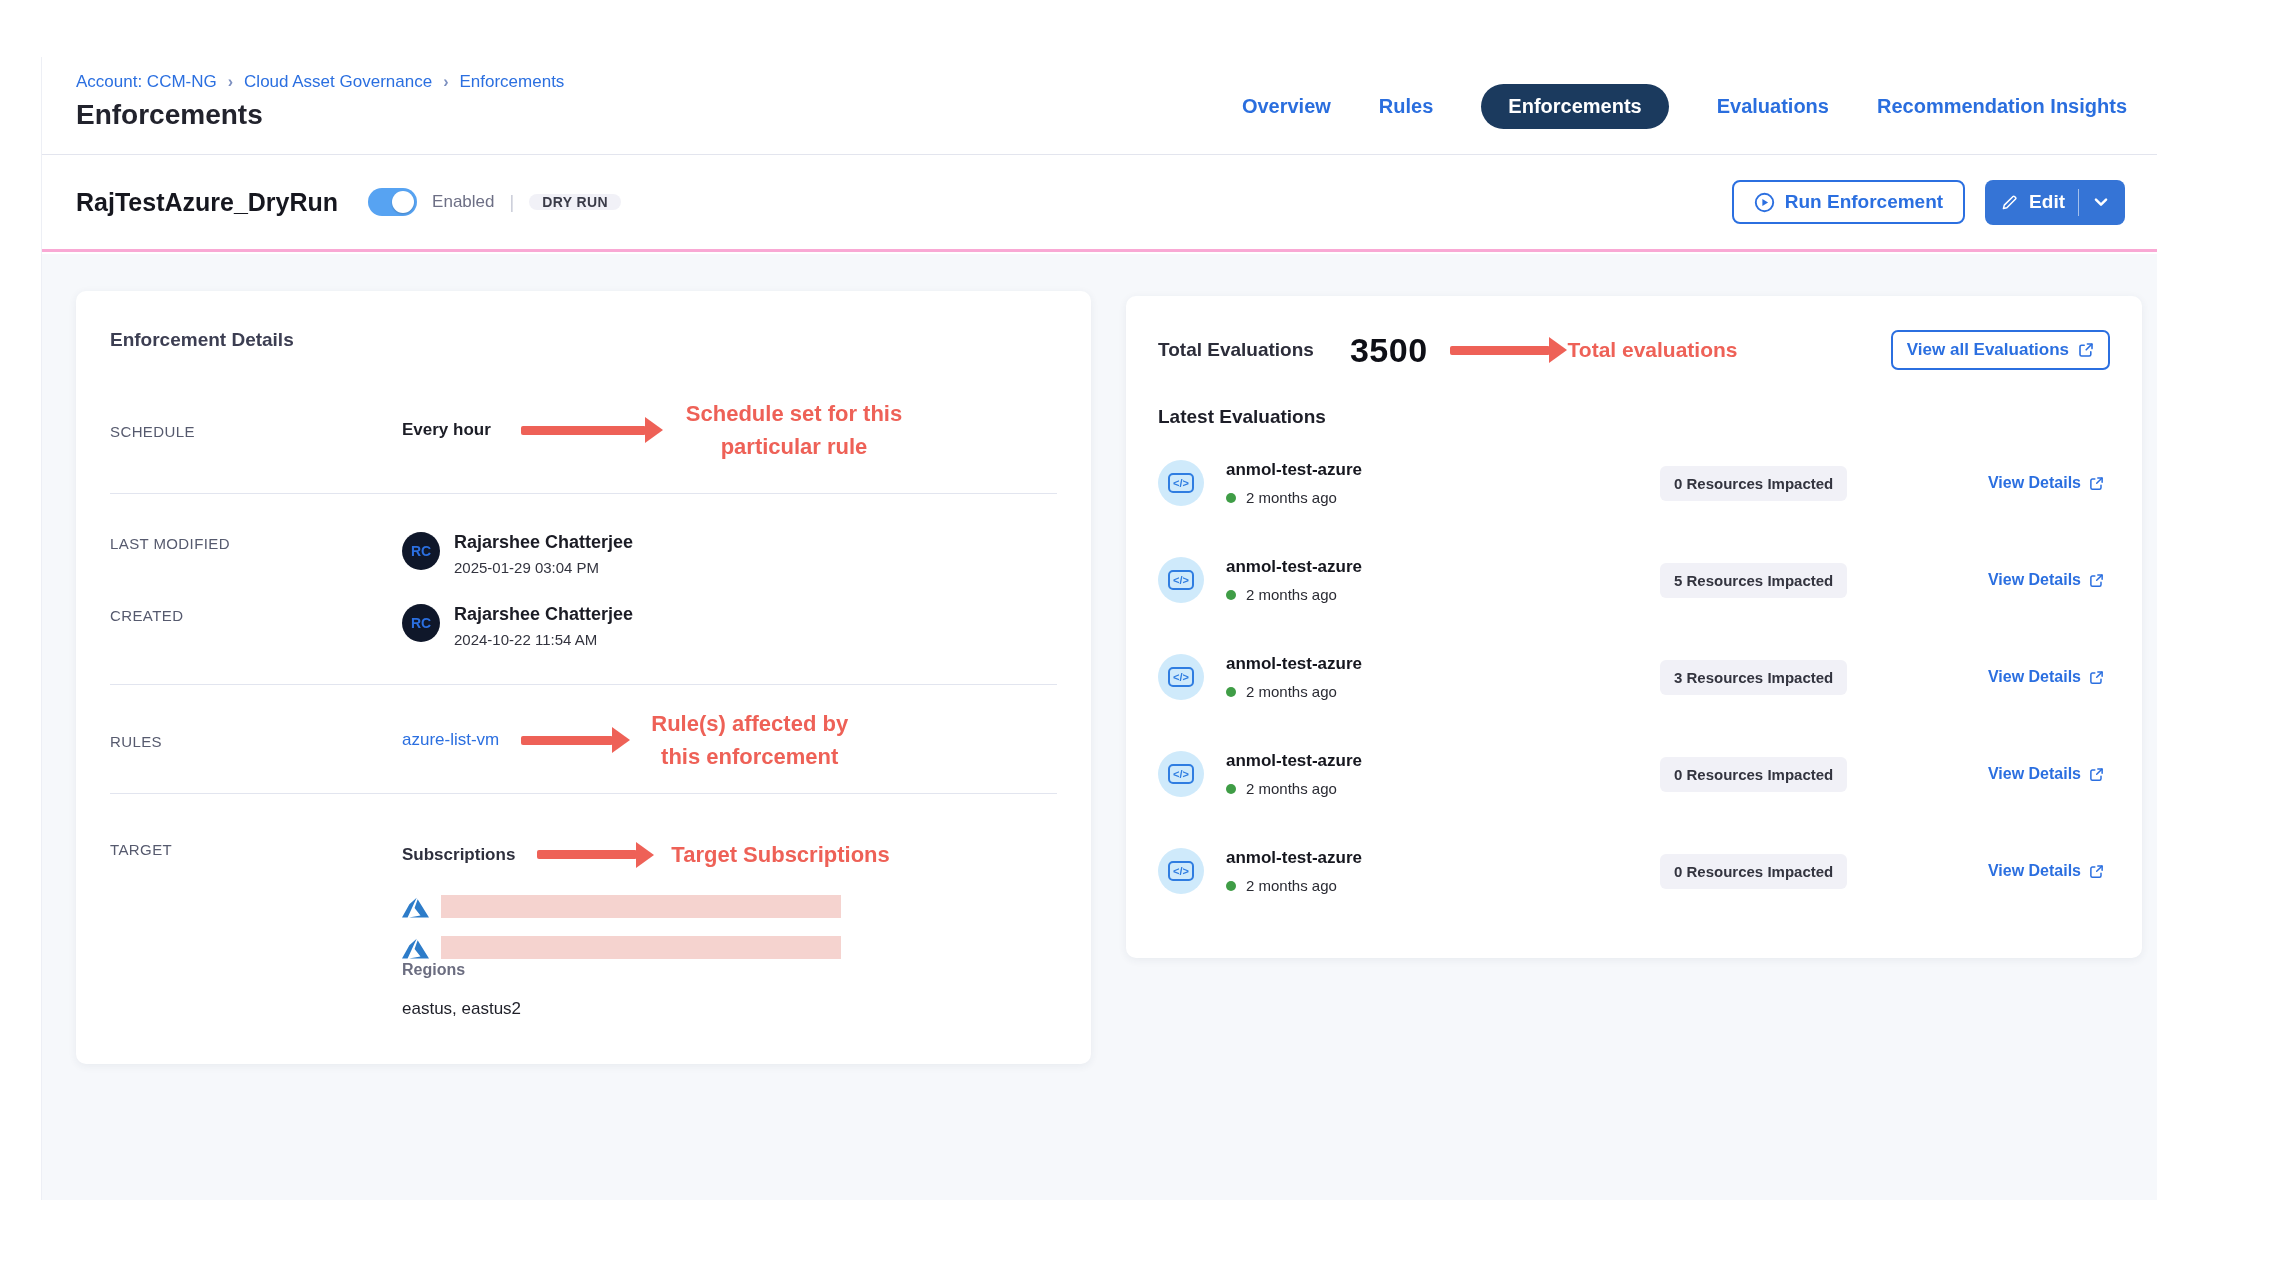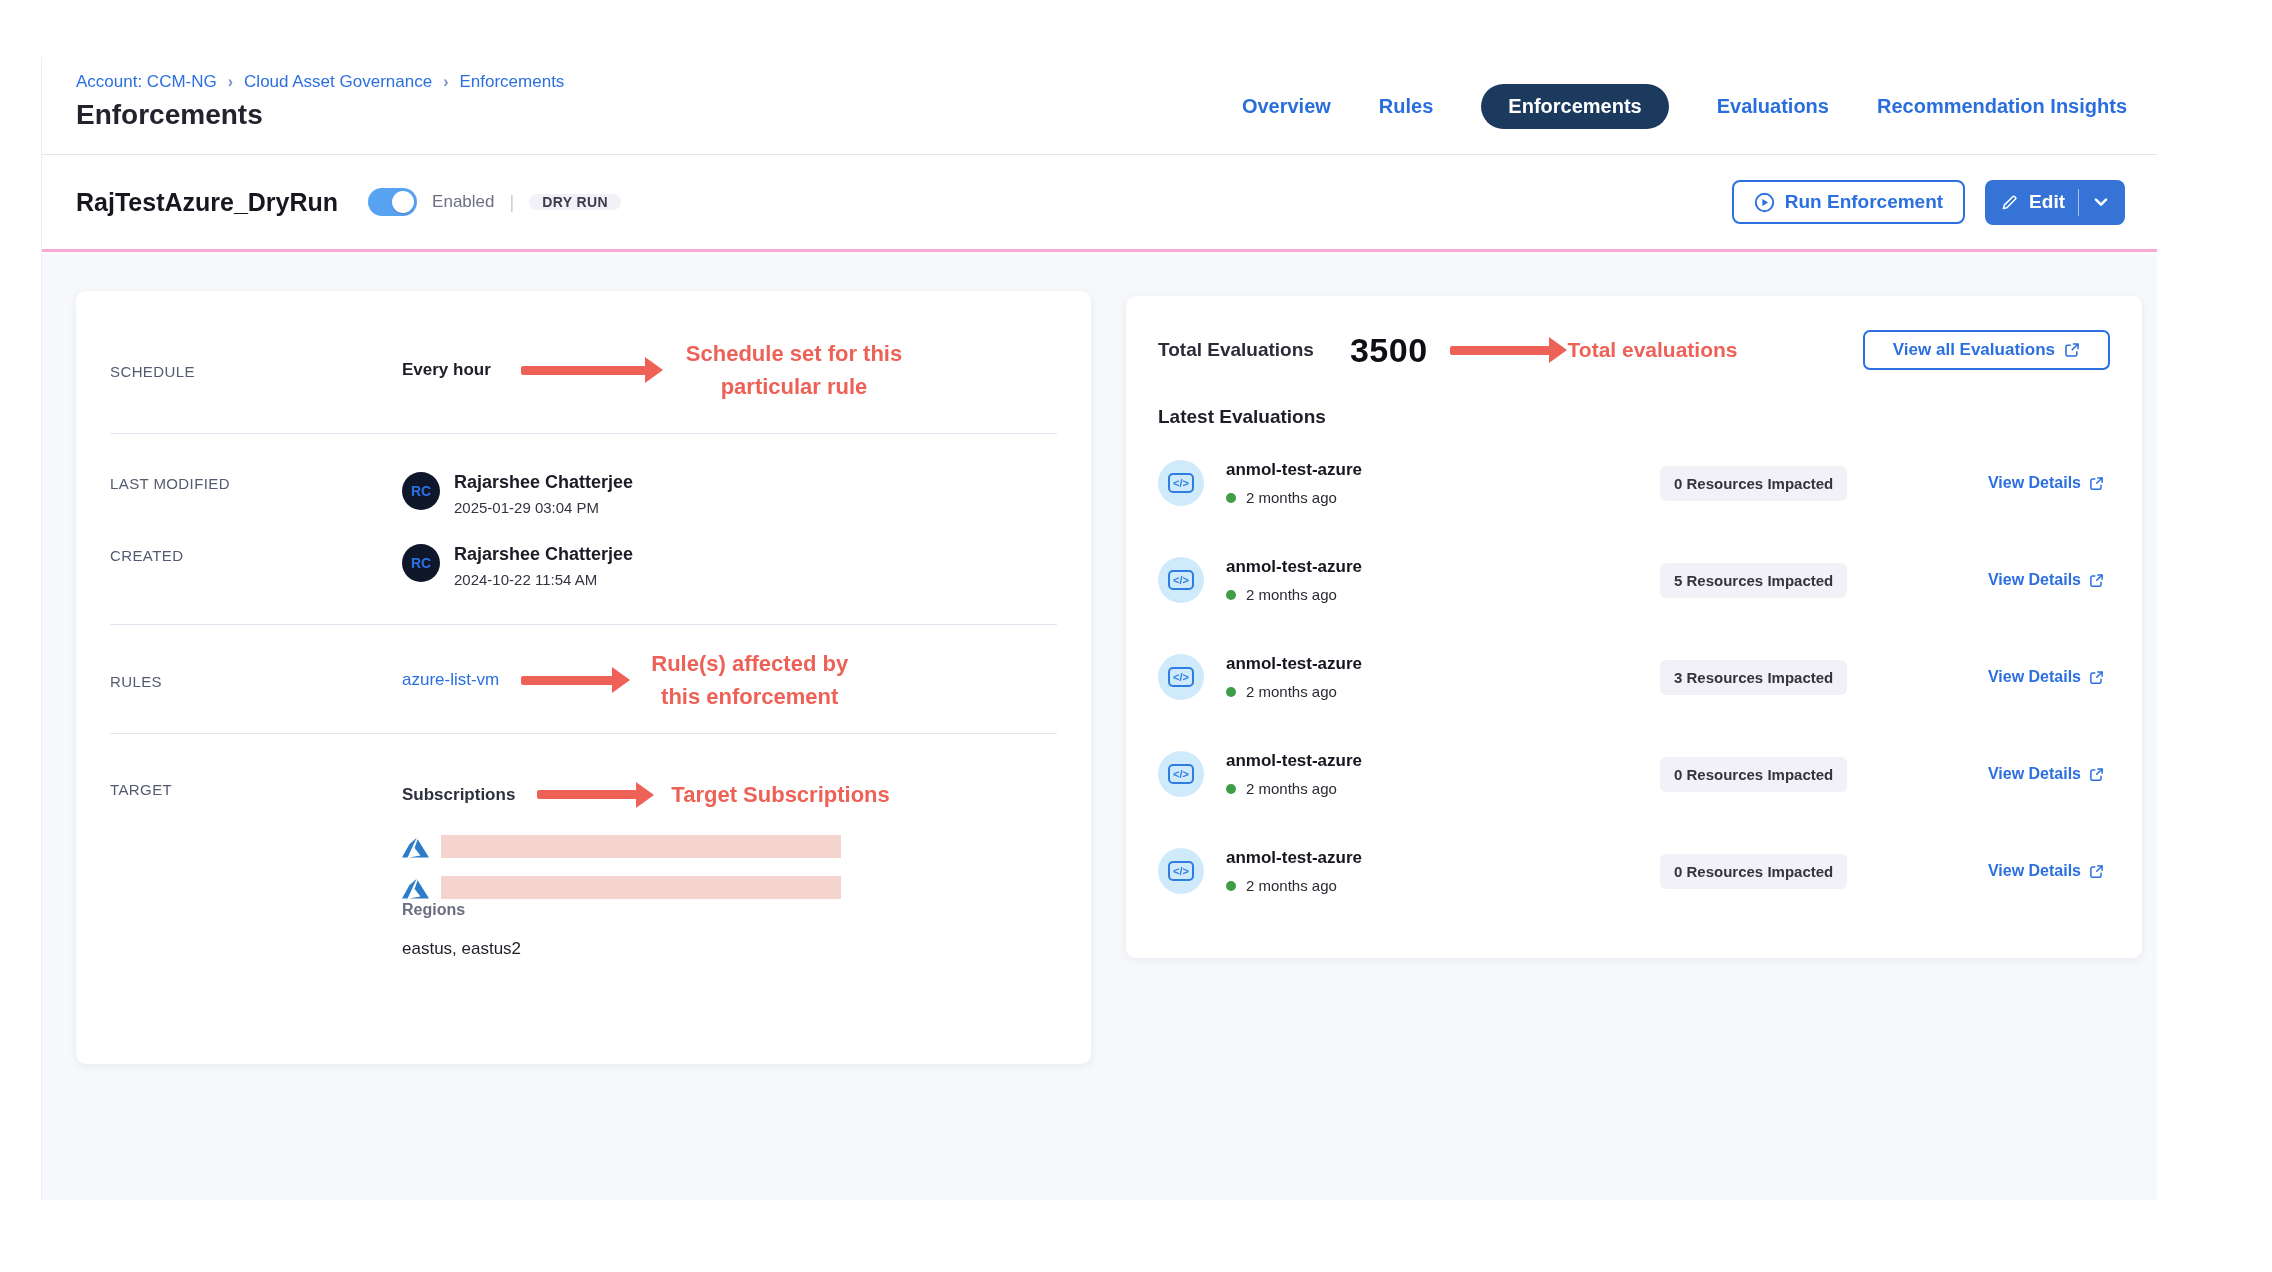--- a/index.html
+++ b/index.html
@@ -56,21 +56,21 @@
   .sub-row { display:flex; align-items:center; gap:12px; margin-top:14px; }
   .redact-bar { width:400px; height:23px; background:#f5d3cf; }
   .regions-label { font-size:16px; font-weight:bold; color:#6b6d80; }
   .regions-value { font-size:17px; color:#1e1f28; }
 
   
   .total-row { display:flex; align-items:center; margin-top:34px; }
   .total-label { font-size:19px; font-weight:bold; color:#2c2d3a; }
   .total-value { font-size:34px; font-weight:bold; color:#0e0f16; margin-left:36px; letter-spacing:.5px; }
   .total-annotation { font-size:21px; font-weight:bold; color:#ee6157; }
-  .viewall-btn { display:flex; align-items:center; gap:9px; border:2px solid #2b6fe0; color:#2b6fe0; font-weight:bold; font-size:17px; padding:8px 28px; border-radius:7px; background:#fff; cursor:pointer; }
+  .viewall-btn { display:flex; align-items:center; gap:9px; border:2px solid #2b6fe0; color:#2b6fe0; font-weight:bold; font-size:17px; padding:8px 14px; border-radius:7px; background:#fff; cursor:pointer; }
   .latest-heading { font-size:19px; font-weight:bold; color:#1d1e28; margin-top:36px; }
   .eval-row { display:flex; align-items:center; padding:26px 0 25px 0; }
   .eval-avatar { width:46px; height:46px; border-radius:50%; background:#cfeafb; display:flex; align-items:center; justify-content:center; flex:none; }
   .rule-icon { border:2px solid #2f7de1; border-radius:5px; color:#2f7de1; font-weight:bold; font-size:11px; padding:1px 3px; line-height:1.3; }
   .eval-info { margin-left:22px; flex:1; min-width:0; }
   .eval-name { font-size:17px; font-weight:bold; color:#15161e; }
   .eval-time { display:flex; align-items:center; gap:10px; margin-top:9px; }
   .green-dot { width:10px; height:10px; border-radius:50%; background:#3f9d46; flex:none; }
   .eval-time span { font-size:15px; color:#2a2b33; }
   .impact-col { width:280px; flex:none; }
@@ -134,20 +134,21 @@
         <svg width="18" height="18" viewBox="0 0 16 16">
             <path d="M3.5 5.8 8 10.3l4.5-4.5" stroke="#fff" stroke-width="2.2" fill="none" stroke-linecap="round" stroke-linejoin="round"></path>
           </svg>
       </span>
     </div>
   </div>
 
   <div class="content">
 
     <div class="card card-left">
+      <div class="card-heading" style="margin-top:38px;">Enforcement Details</div>
 
       <div class="detail-row" style="margin-top:46px; align-items:center;">
         <div class="dlabel">SCHEDULE</div>
         <div class="dvalue">Every hour</div>
         <div class="arrow-wrap" style="margin-left:30px;">
             <div class="red-arrow" style="width:125px;"></div>
           </div>
         <div class="annotation" style="margin-left:20px;">
           <div>Schedule set for this</div>
           <div>particular rule</div>

